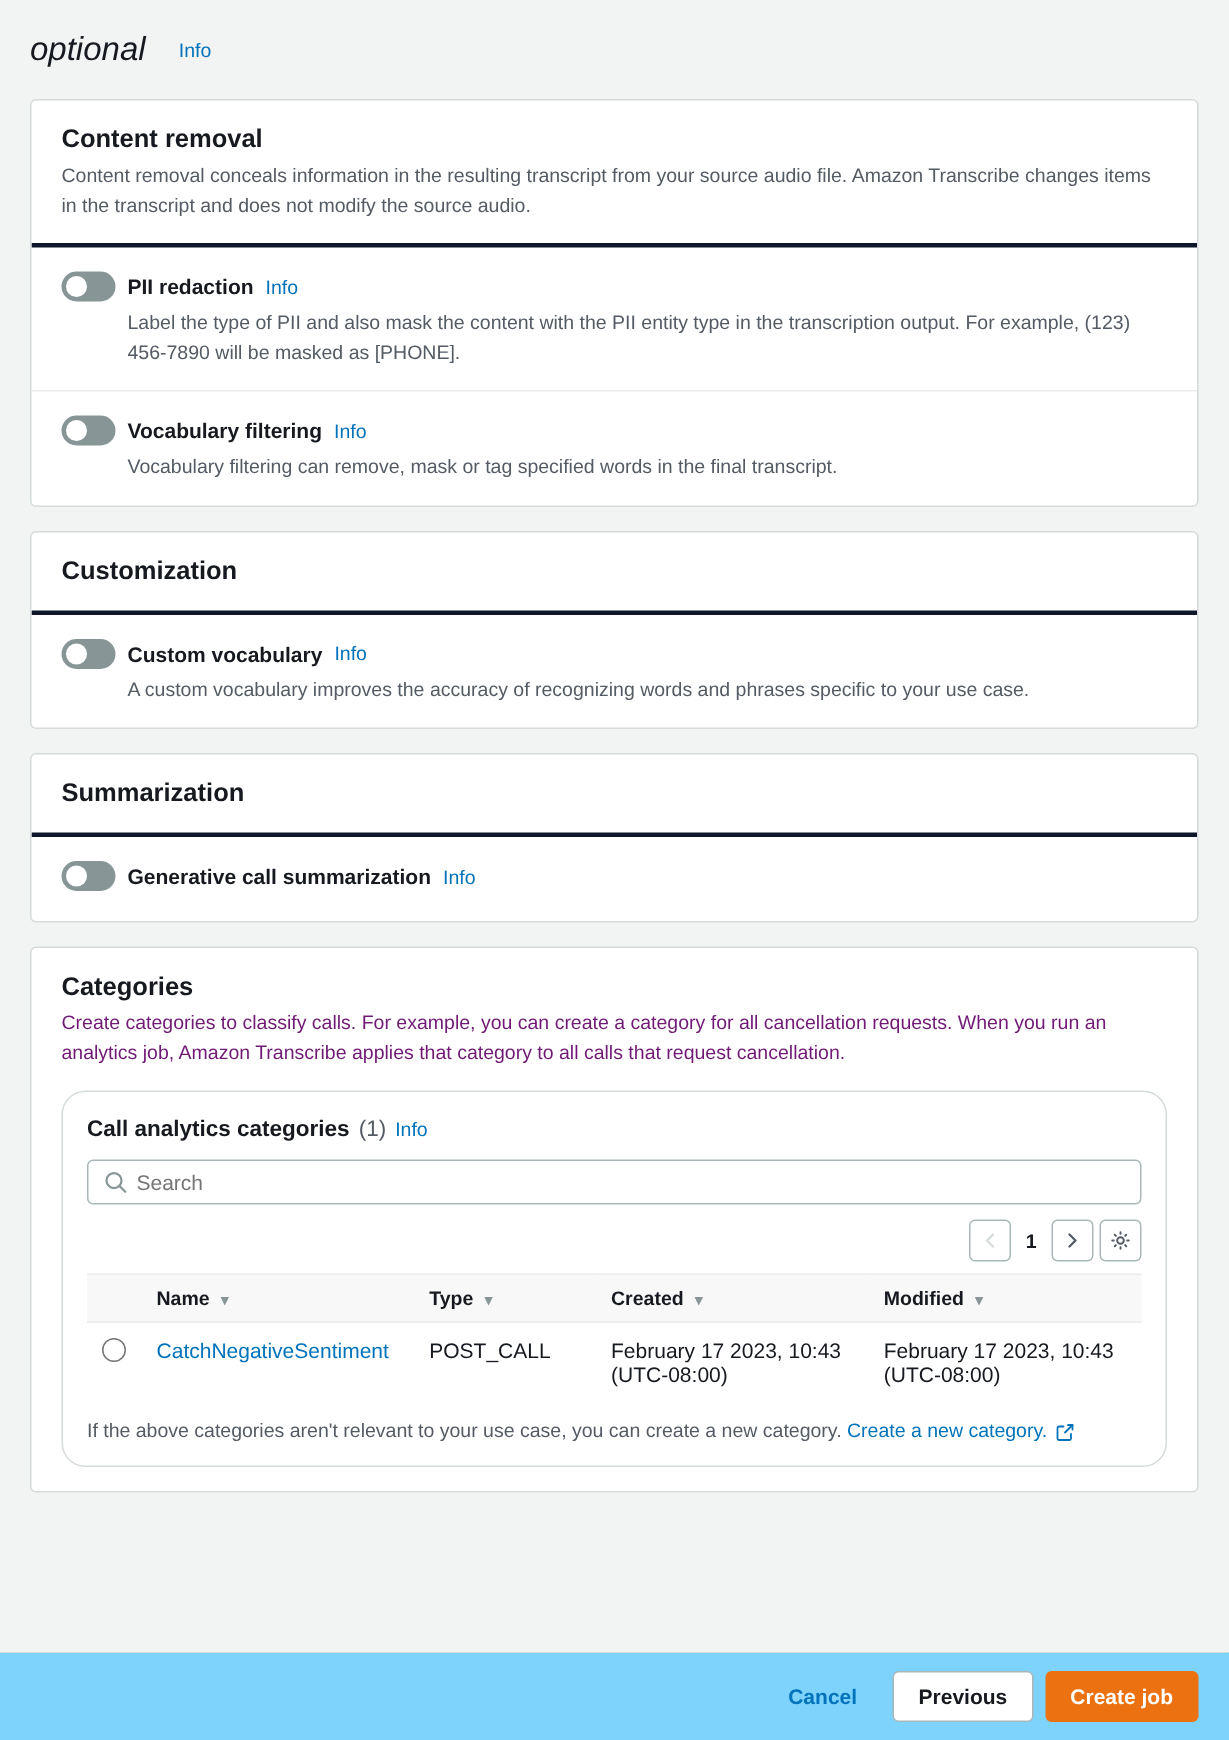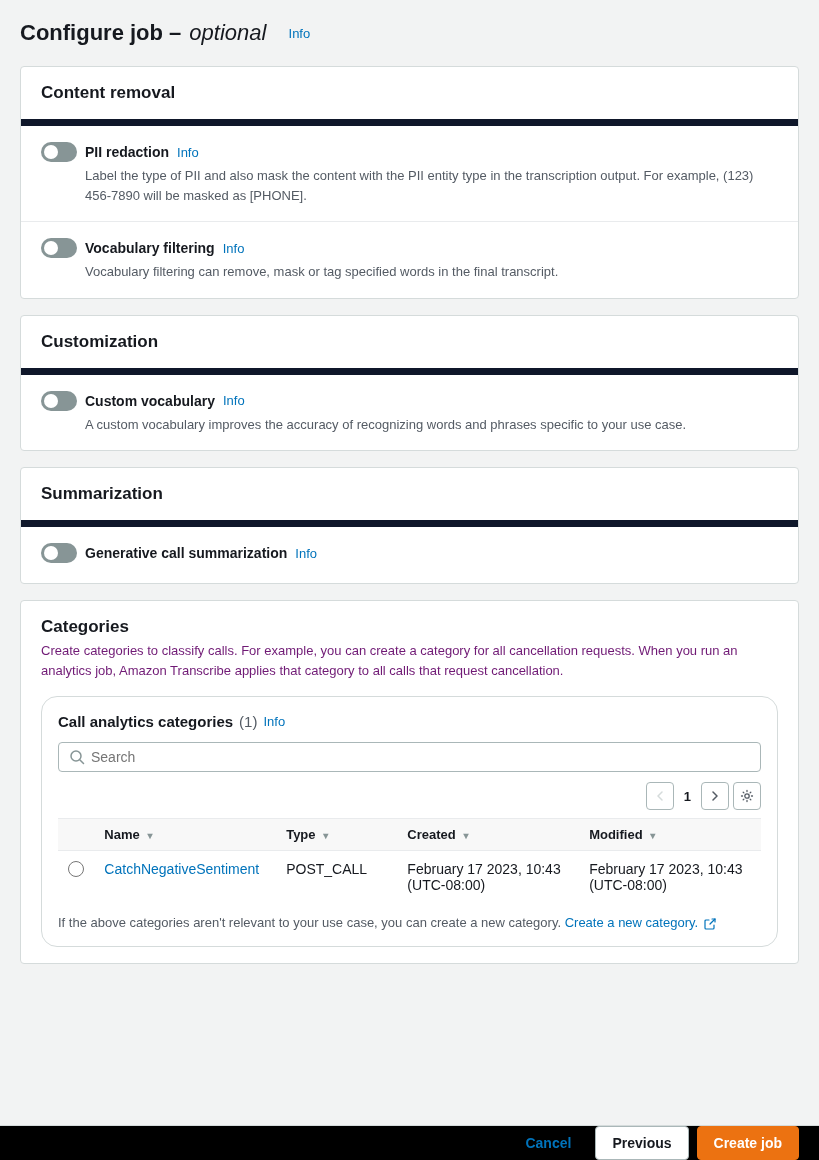--- a/index.html
+++ b/index.html
@@ -36,21 +36,21 @@
     }
     .section-card {
       background: #fff;
       border: 1px solid #d5dbdb;
       border-radius: 4px;
       margin-bottom: 16px;
       overflow: hidden;
     }
     .section-header {
       padding: 16px 20px;
-      border-bottom: 7px solid #0f172a;
+      border-bottom: 3px solid #0f172a;
     }
     .section-title {
       font-size: 17px;
       font-weight: 700;
     }
     .section-desc {
       font-size: 13px;
       color: #545b64;
       margin-top: 4px;
       line-height: 1.5;
@@ -273,23 +273,23 @@
       height: 12px;
       margin-left: 2px;
       vertical-align: middle;
     }
     
     .action-bar {
       position: fixed;
       bottom: 0;
       left: 0;
       width: 819px;
-      background: #000000;
+      background: #7dd3fc;
       border-top: 1px solid #d5dbdb;
-      padding: 0 20px;
+      padding: 12px 20px;
       display: flex;
       justify-content: flex-end;
       gap: 8px;
       z-index: 100;
     }
     .btn-cancel {
       background: none;
       border: none;
       color: #0073bb;
       font-size: 14px;
@@ -323,28 +323,29 @@
     .col-type { width: 120px; }
     .col-created { width: 180px; }
     .col-modified { width: 180px; }
   </style>
 </head>
 <body>
 
 <div class="page-container">
 
   <div class="page-title">
-    <span>Configure job – </span><em>optional</em>
+    <em>optional</em>
     &nbsp;
     <a class="info-link">Info</a>
   </div>
 
   <div class="section-card">
     <div class="section-header">
       <div class="section-title">Content removal</div>
+      <div class="section-desc">Content removal conceals information in the resulting transcript from your source audio file. Amazon Transcribe changes items in the transcript and does not modify the source audio.</div>
     </div>
 
     <div class="toggle-row">
       <div class="toggle-header">
         <label class="toggle-switch">
           <input type="checkbox" style="">
           <span class="toggle-slider"></span>
         </label>
         <span class="toggle-label">PII redaction</span>
         <a class="info-link">Info</a>

